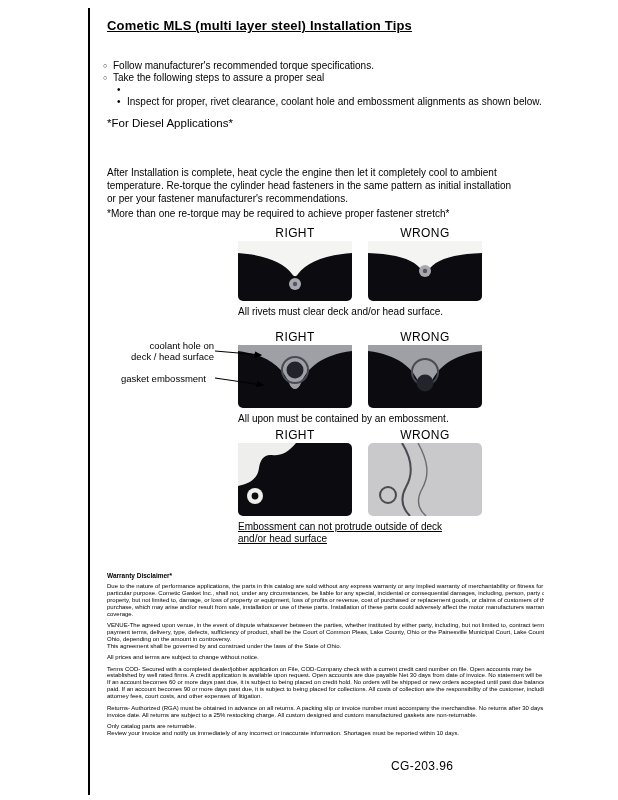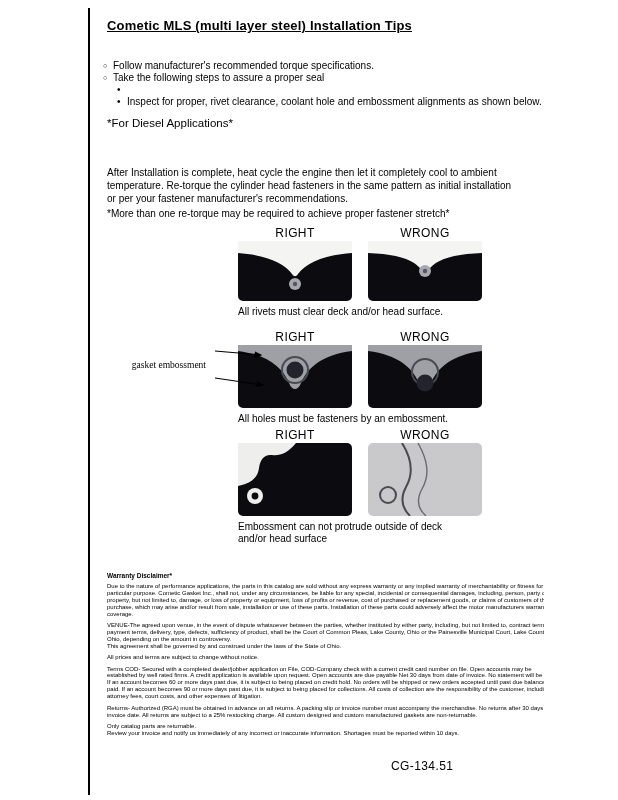--- a/index.html
+++ b/index.html
@@ -26,25 +26,25 @@
 
   .sec { position:absolute; left:238px; width:250px; }
   .sec1 { top:226px; } .sec2 { top:330px; } .sec3 { top:428px; }
   .lbl { position:absolute; top:0; width:114px; text-align:center; font-size:12px; letter-spacing:0.4px; }
   .lbl.r { left:0; } .lbl.w { left:130px; }
   .dimg { position:absolute; top:15px; width:114px; line-height:0; }
   .dimg.r { left:0; } .dimg.w { left:130px; }
   .caption { position:absolute; left:0; font-size:10px; line-height:12px; white-space:pre-line; width:260px; }
   .sec1 .caption { top:80px; }
   .sec2 .caption { top:83px; }
-  .sec3 .caption { top:93px; }
+  .sec3 .caption { top:93px;text-decoration:underline; }
 
   .callout { position:absolute; font-size:9.5px; line-height:11px; white-space:pre-line; text-align:right; }
   .callout.coolant { left:112px; top:340px; width:102px; }
-  .callout.emboss { left:106px; top:360px; width:100px;font-family:Liberation Serif, serif; }
+  .callout.emboss { left:106px; top:373px; width:100px; }
   .arrows { position:absolute; left:214px; top:345px; z-index:5; }
 
   .warranty { position:absolute; left:107px; top:572px; width:450px; }
   .warranty h4 { font-size:6.5px; font-weight:bold; margin-bottom:4px; }
   .warranty p { font-size:6px; line-height:6.9px; margin-bottom:4.5px; white-space:pre-line; }
 
   .footer-code { position:absolute; left:391px; top:759px; font-size:12px; letter-spacing:0.4px; }
 </style>
 </head>
 <body>
@@ -94,20 +94,22 @@
       <svg width="114" height="60" viewBox="0 0 114 60">
         <rect width="114" height="60" rx="5" fill="#0b0b10"></rect>
         <path d="M0,0 H114 V12 C86,13 70,18 62,27 C59,30 55,30 52,27 C44,18 28,13 0,12 Z" fill="#f4f4f2"></path>
         <circle cx="57" cy="30" r="6" fill="#a8a8b0"></circle>
         <circle cx="57" cy="30" r="2.2" fill="#55555d"></circle>
       </svg>
     </div>
     <div class="caption">All rivets must clear deck and/or head surface.</div>
   </div>
 
+  <div class="callout coolant">coolant hole on
+deck / head surface</div>
   <div class="callout emboss">gasket embossment</div>
   <svg class="arrows" width="56" height="46" viewBox="0 0 56 46">
     <defs>
       <marker id="ah" markerWidth="7" markerHeight="6" refX="6" refY="3" orient="auto">
         <path d="M0,0 L7,3 L0,6 Z" fill="#000"></path>
       </marker>
     </defs>
     <line x1="1" y1="6" x2="47" y2="10" stroke="#000" stroke-width="1.1" marker-end="url(#ah)"></line>
     <line x1="1" y1="33" x2="49" y2="40" stroke="#000" stroke-width="1.1" marker-end="url(#ah)"></line>
   </svg>
@@ -124,21 +126,21 @@
       </svg>
     </div>
     <div class="dimg w">
       <svg width="114" height="63" viewBox="0 0 114 63">
         <rect width="114" height="63" rx="5" fill="#0b0b10"></rect>
         <path d="M0,0 H114 V6 C84,10 70,22 63,38 C60,46 54,46 51,38 C44,22 30,10 0,6 Z" fill="#9fa0a6"></path>
         <circle cx="57" cy="27" r="13" fill="none" stroke="#4a4a52" stroke-width="2"></circle>
         <circle cx="57" cy="38" r="8.5" fill="#23232b"></circle>
       </svg>
     </div>
-    <div class="caption">All holes must be fasteners by an embossment.</div>
+    <div class="caption">All upon must be contained by an embossment.</div>
   </div>
 
   <div class="sec sec3">
     <div class="lbl r">RIGHT</div>
     <div class="lbl w">WRONG</div>
     <div class="dimg r">
       <svg width="114" height="73" viewBox="0 0 114 73">
         <rect width="114" height="73" rx="5" fill="#0b0b10"></rect>
         <path d="M0,0 H58 C50,10 42,13 34,12 C26,11 22,17 21,25 C20,35 12,41 0,43 Z" fill="#eeeeec"></path>
         <circle cx="17" cy="53" r="8" fill="#eeeeec"></circle>
@@ -162,15 +164,15 @@
     <p>Due to the nature of performance applications, the parts in this catalog are sold without any express warranty or any implied warranty of merchantability or fitness for a particular purpose.  Cometic Gasket Inc., shall not, under any circumstances, be liable for any special, incidental or consequential damages, including, person, party or property, but not limited to, damage, or loss of property or equipment, loss of profits or revenue, cost of purchased or replacement goods, or claims of customers of the purchase, which may arise and/or result from sale, installation or use of these parts.  Installation of these parts could adversely affect the motor manufacturers warranty coverage.</p>
     <p>VENUE-The agreed upon venue, in the event of dispute whatsoever between the parties, whether instituted by either party, including, but not limited to, contract terms, payment terms, delivery, type, defects, sufficiency of product, shall be the Court of Common Pleas, Lake County, Ohio or the Painesville Municipal Court, Lake County, Ohio, depending on the amount in controversy.
 This agreement shall be governed by and construed under the laws of the State of Ohio.</p>
     <p>All prices and terms are subject to change without notice.</p>
     <p>Terms COD- Secured with a completed dealer/jobber application on File, COD-Company check with a current credit card number on file.  Open accounts may be established by well rated firms.  A credit application is available upon request.  Open accounts are due payable Net 30 days from date of invoice.  No statement will be sent.  If an account becomes 60 or more days past due, it is subject to being placed on credit hold.  No orders will be shipped or new orders accepted until past due balance is paid.  If an account becomes 90 or more days past due, it is subject to being placed for collections.  All costs of collection are the responsibility of the customer, including attorney fees, court costs, and other expenses of litigation.</p>
     <p>Returns- Authorized (RGA) must be obtained in advance on all returns.  A packing slip or invoice number must accompany the merchandise.  No returns after 30 days from invoice date.  All returns are subject to a 25% restocking charge.  All custom designed and custom manufactured gaskets are non-returnable.</p>
     <p>Only catalog parts are returnable.
 Review your invoice and notify us immediately of any incorrect or inaccurate information.  Shortages must be reported within 10 days.</p>
   </div>
 
-  <div class="footer-code">CG-134.51</div>
+  <div class="footer-code">CG-203.96</div>
 
 </div>
 
 </body></html>

